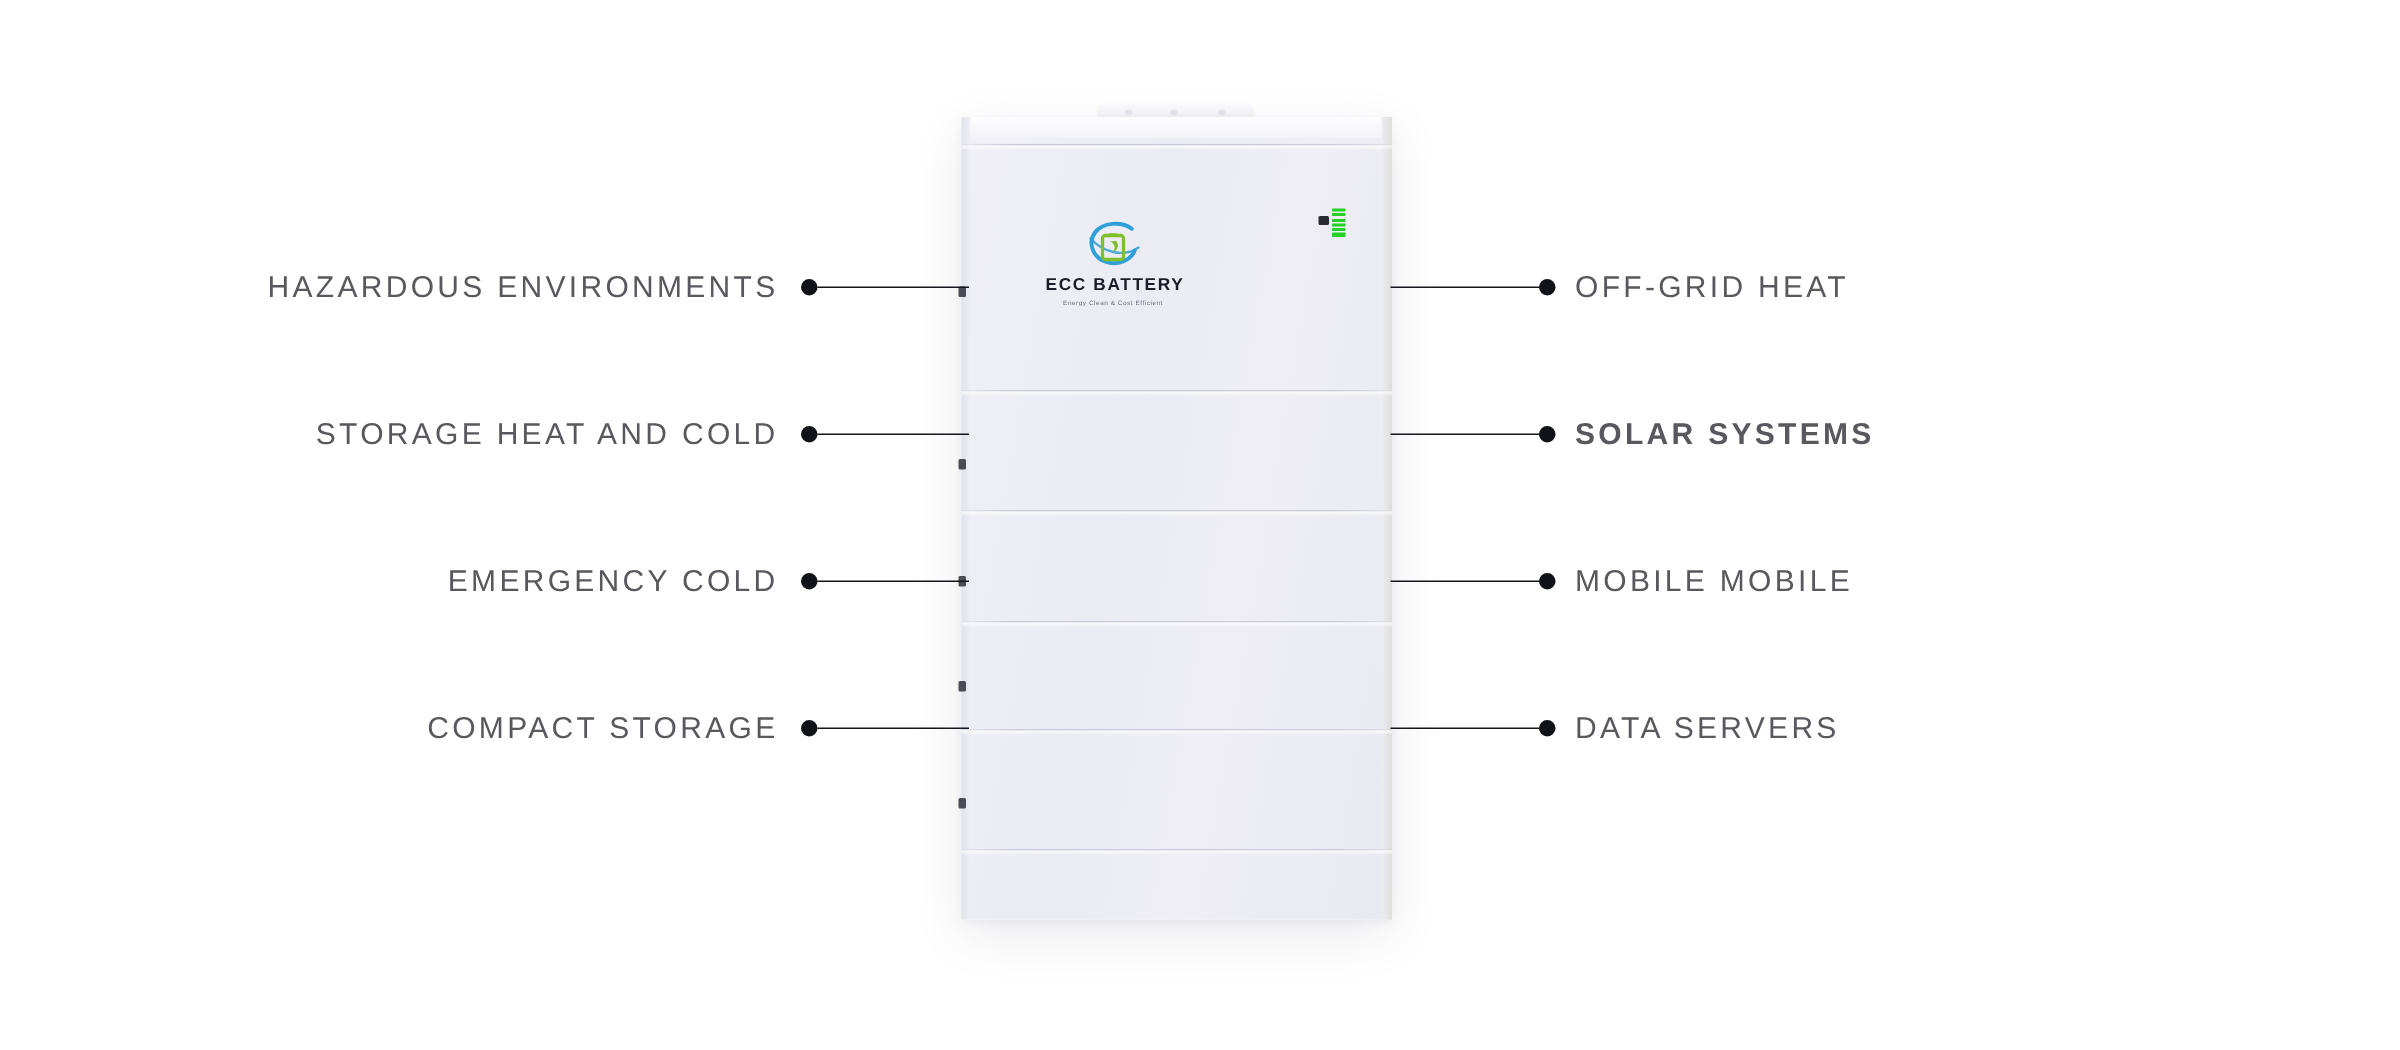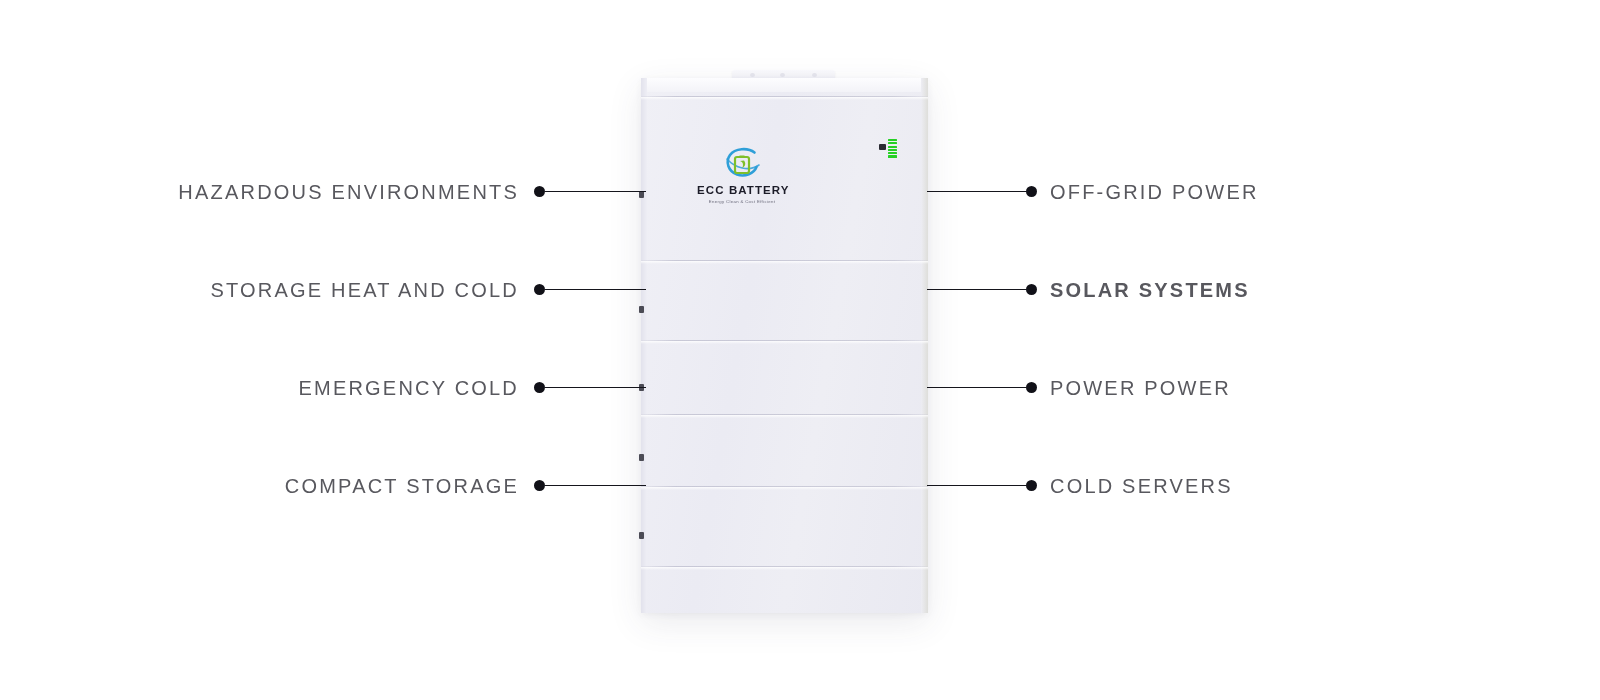--- a/index.html
+++ b/index.html
@@ -156,25 +156,25 @@
     <div class="leader" style="left: 545px; width: 101px; top: 191px;"></div>
     <div class="callout-label left" style="top: 280px; right: 1081px;">STORAGE HEAT AND COLD</div>
     <div class="dot" style="left: 534px; top: 284px;"></div>
     <div class="leader" style="left: 545px; width: 101px; top: 289px;"></div>
     <div class="callout-label left" style="top: 378px; right: 1081px;">EMERGENCY COLD</div>
     <div class="dot" style="left: 534px; top: 382px;"></div>
     <div class="leader" style="left: 545px; width: 101px; top: 387px;"></div>
     <div class="callout-label left" style="top: 476px; right: 1081px;">COMPACT STORAGE</div>
     <div class="dot" style="left: 534px; top: 480px;"></div>
     <div class="leader" style="left: 545px; width: 101px; top: 485px;"></div>
-    <div class="callout-label right" style="top: 182px; left: 1050px;">OFF-GRID POWER</div>
+    <div class="callout-label right" style="top: 182px; left: 1050px;">OFF-GRID HEAT</div>
     <div class="dot" style="left: 1026px; top: 186px;"></div>
     <div class="leader" style="left: 927px; width: 101px; top: 191px;"></div>
     <div class="callout-label right" style="top: 280px; left: 1050px; font-weight: bold;">SOLAR SYSTEMS</div>
     <div class="dot" style="left: 1026px; top: 284px;"></div>
     <div class="leader" style="left: 927px; width: 101px; top: 289px;"></div>
-    <div class="callout-label right" style="top: 378px; left: 1050px;">POWER POWER</div>
+    <div class="callout-label right" style="top: 378px; left: 1050px;">MOBILE MOBILE</div>
     <div class="dot" style="left: 1026px; top: 382px;"></div>
     <div class="leader" style="left: 927px; width: 101px; top: 387px;"></div>
-    <div class="callout-label right" style="top: 476px; left: 1050px;">COLD SERVERS</div>
+    <div class="callout-label right" style="top: 476px; left: 1050px;">DATA SERVERS</div>
     <div class="dot" style="left: 1026px; top: 480px;"></div>
     <div class="leader" style="left: 927px; width: 101px; top: 485px;"></div>
   </div>
 
 </body></html>

